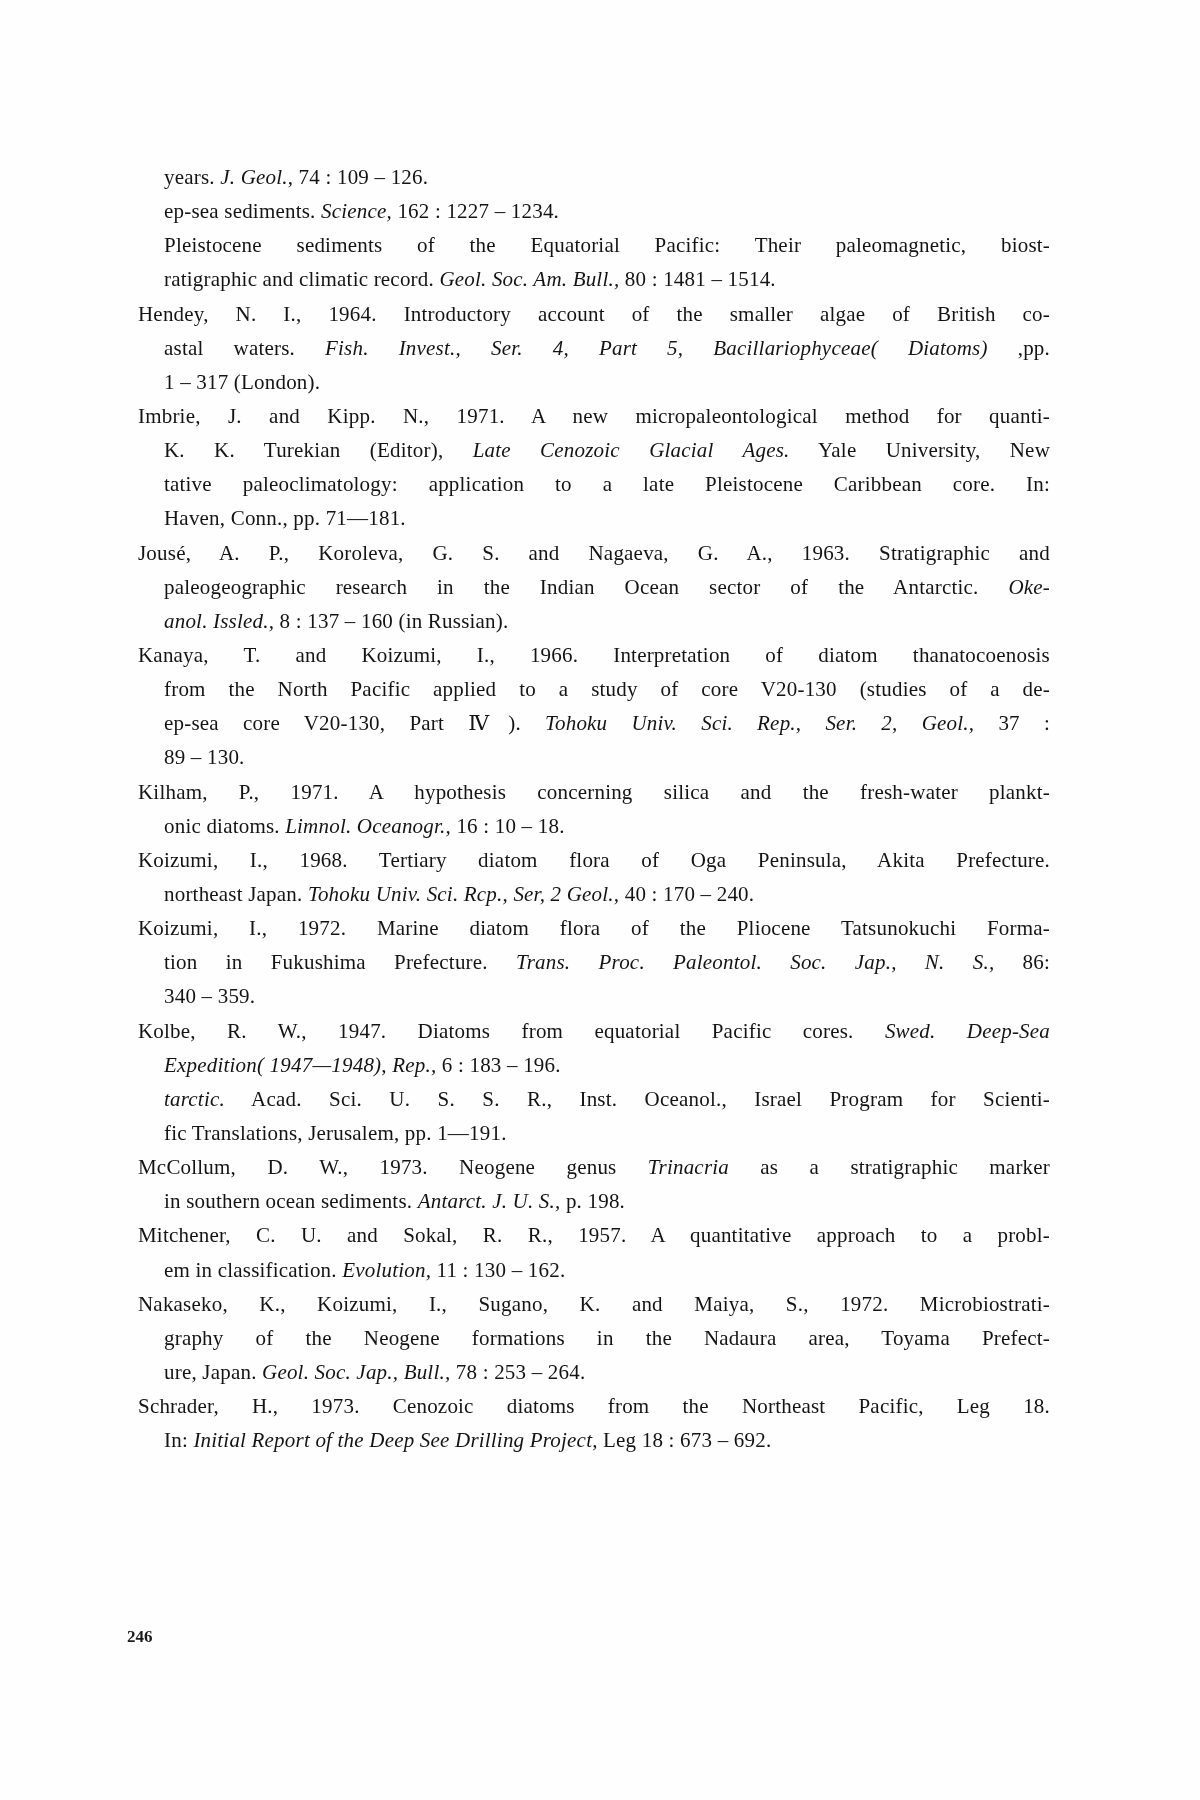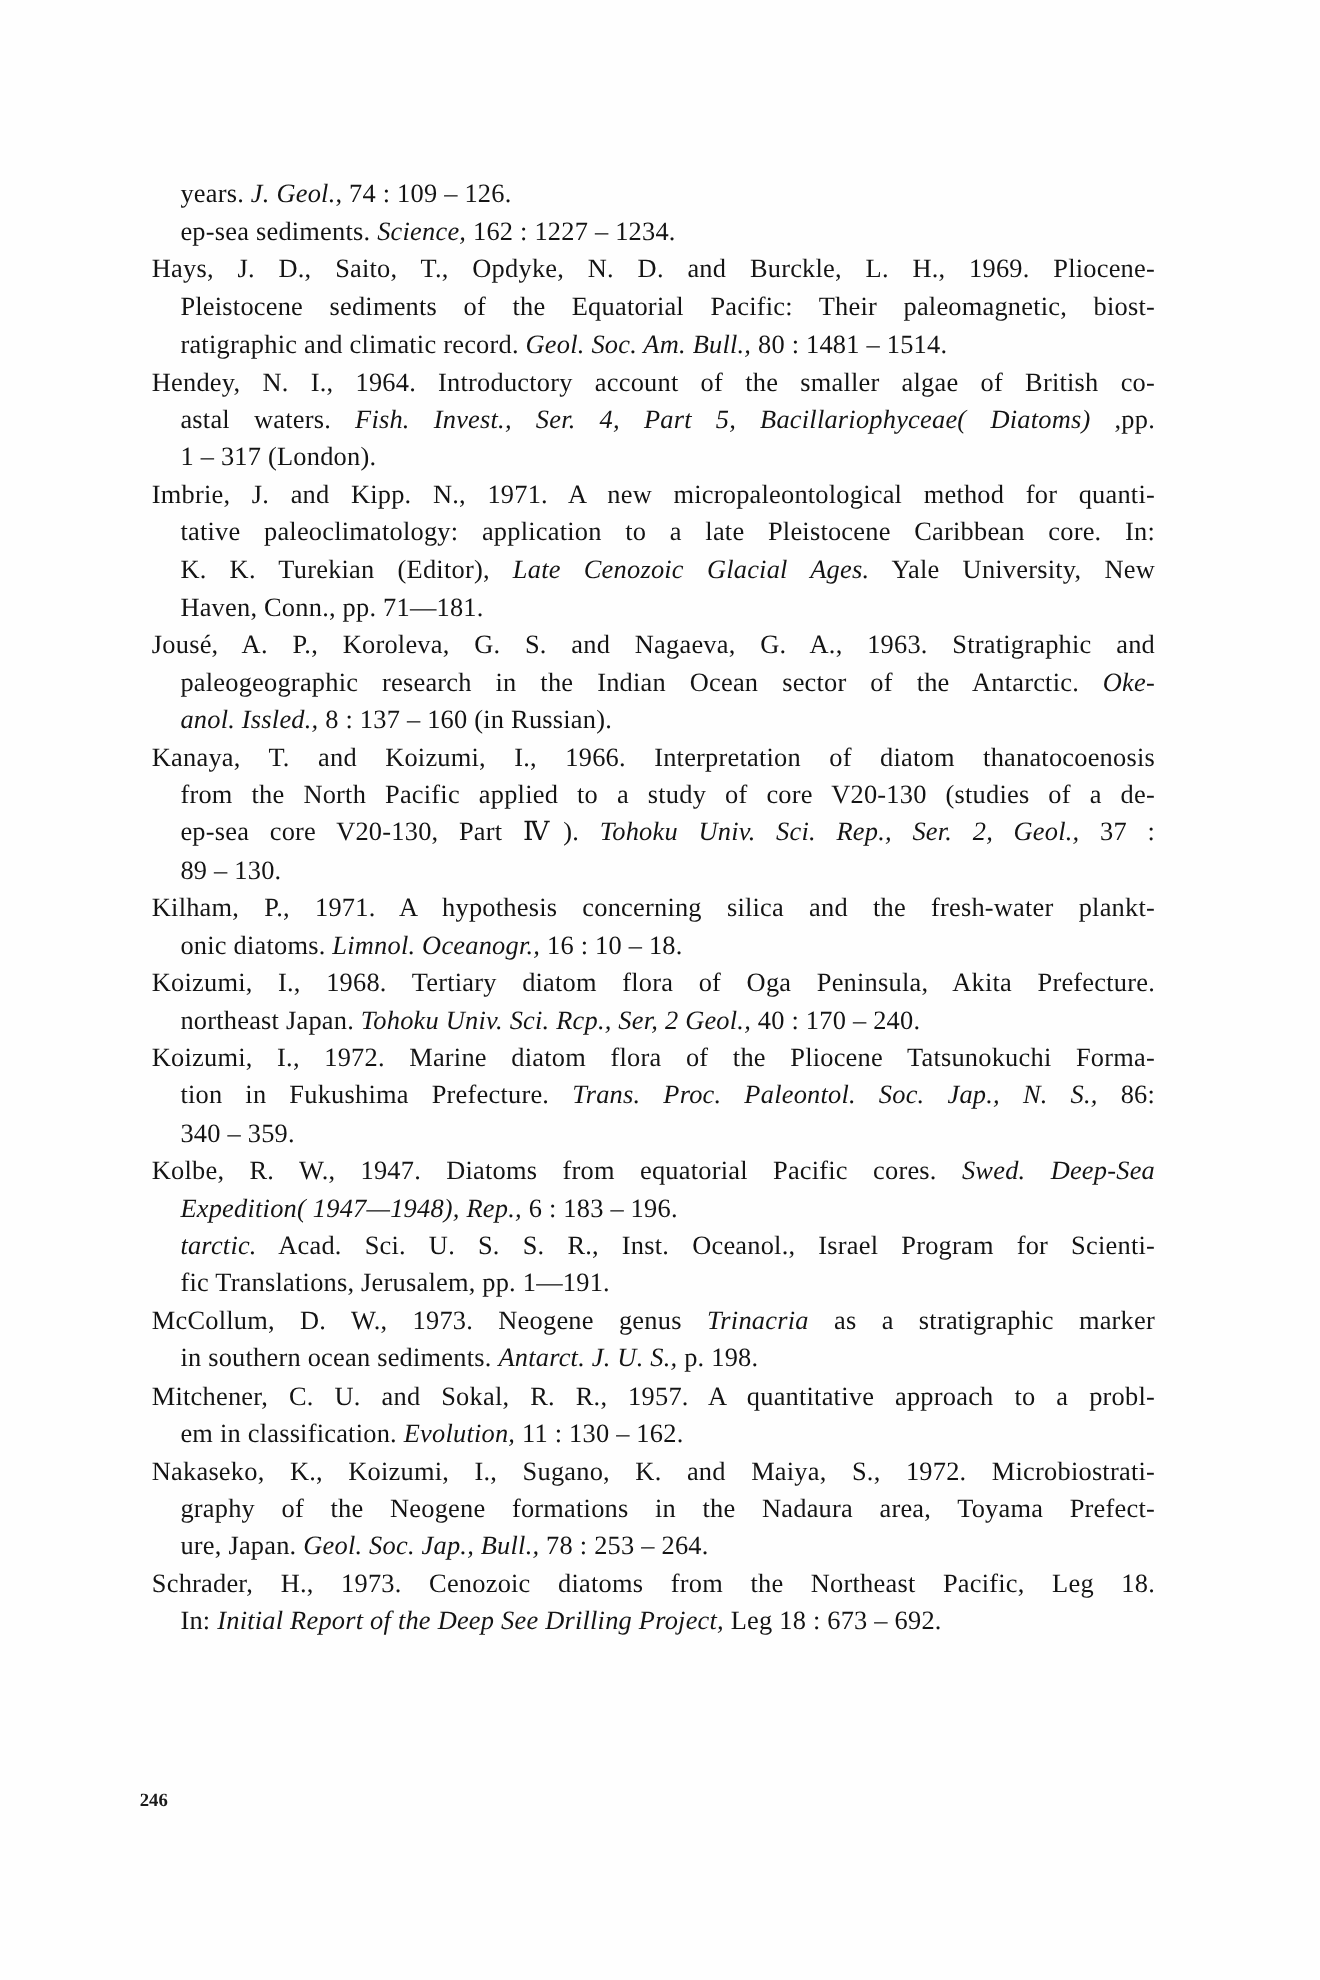--- a/index.html
+++ b/index.html
@@ -1,21 +1,21 @@
 <!DOCTYPE html>
 <html><head>
 <meta charset="utf-8">
 <style>
   html, body { margin:0; padding:0; }
   body { width:1200px; height:1800px; background:#ffffff; position:relative; overflow:hidden; }
   .page { position:absolute; left:0; top:0; width:1200px; height:1800px; background:#fefefe; }
   .refs { position:absolute; left:138px; top:160px; width:912px; }
   .line {
     font-family: "Liberation Serif", "DejaVu Serif", serif;
-    font-size: 24px;
+    font-size: 21px;
     line-height: 34.15px;
     height: 34.15px;
     color: #141414;
     white-space: nowrap;
     letter-spacing: 0.2px;
     text-align: justify;
     text-align-last: justify;
   }
   .line.last { text-align-last: left; }
   .line.cont { padding-left: 26px; }
@@ -32,33 +32,32 @@
 
 <div class="page">
   <div class="refs" id="refs">
       <div>
         <div class="line cont last"><span>years. </span><span class="it">J. Geol.</span><span>, 74 : 109 – 126.</span></div>
       </div>
       <div>
         <div class="line cont last"><span>ep-sea sediments. </span><span class="it">Science,</span><span> 162 : 1227 – 1234.</span></div>
       </div>
       <div>
-        <div class="line head"><span>Hays, J. D., Saito, T., Opdyke, N. D. and Burckle, L. H., 1969. Pliocene-</span></div>
         <div class="line cont"><span>Pleistocene sediments of the Equatorial Pacific: Their paleomagnetic, biost-</span></div>
         <div class="line cont last"><span>ratigraphic and climatic record. </span><span class="it">Geol. Soc. Am. Bull.,</span><span> 80 : 1481 – 1514.</span></div>
       </div>
       <div>
         <div class="line head"><span>Hendey, N. I., 1964. Introductory account of the smaller algae of British co-</span></div>
         <div class="line cont"><span>astal waters. </span><span class="it">Fish. Invest., Ser. 4, Part 5, Bacillariophyceae( Diatoms)</span><span> ,pp.</span></div>
         <div class="line cont last"><span>1 – 317 (London).</span></div>
       </div>
       <div>
         <div class="line head"><span>Imbrie, J. and Kipp. N., 1971. A new micropaleontological method for quanti-</span></div>
+        <div class="line cont"><span>K. K. Turekian (Editor), </span><span class="it">Late Cenozoic Glacial Ages.</span><span> Yale University, New</span></div>
         <div class="line cont"><span>tative paleoclimatology: application to a late Pleistocene Caribbean core. In:</span></div>
-        <div class="line cont"><span>K. K. Turekian (Editor), </span><span class="it">Late Cenozoic Glacial Ages.</span><span> Yale University, New</span></div>
         <div class="line cont last"><span>Haven, Conn., pp. 71—181.</span></div>
       </div>
       <div>
         <div class="line head"><span>Jousé, A. P., Koroleva, G. S. and Nagaeva, G. A., 1963. Stratigraphic    and</span></div>
         <div class="line cont"><span>paleogeographic research in the Indian Ocean sector of the Antarctic. </span><span class="it">Oke-</span></div>
         <div class="line cont last"><span class="it">anol. Issled.,</span><span> 8 : 137 – 160 (in Russian).</span></div>
       </div>
       <div>
         <div class="line head"><span>Kanaya, T. and Koizumi, I., 1966. Interpretation of diatom thanatocoenosis</span></div>
         <div class="line cont"><span>from the North Pacific applied to a study of core V20-130 (studies of a de-</span></div>

